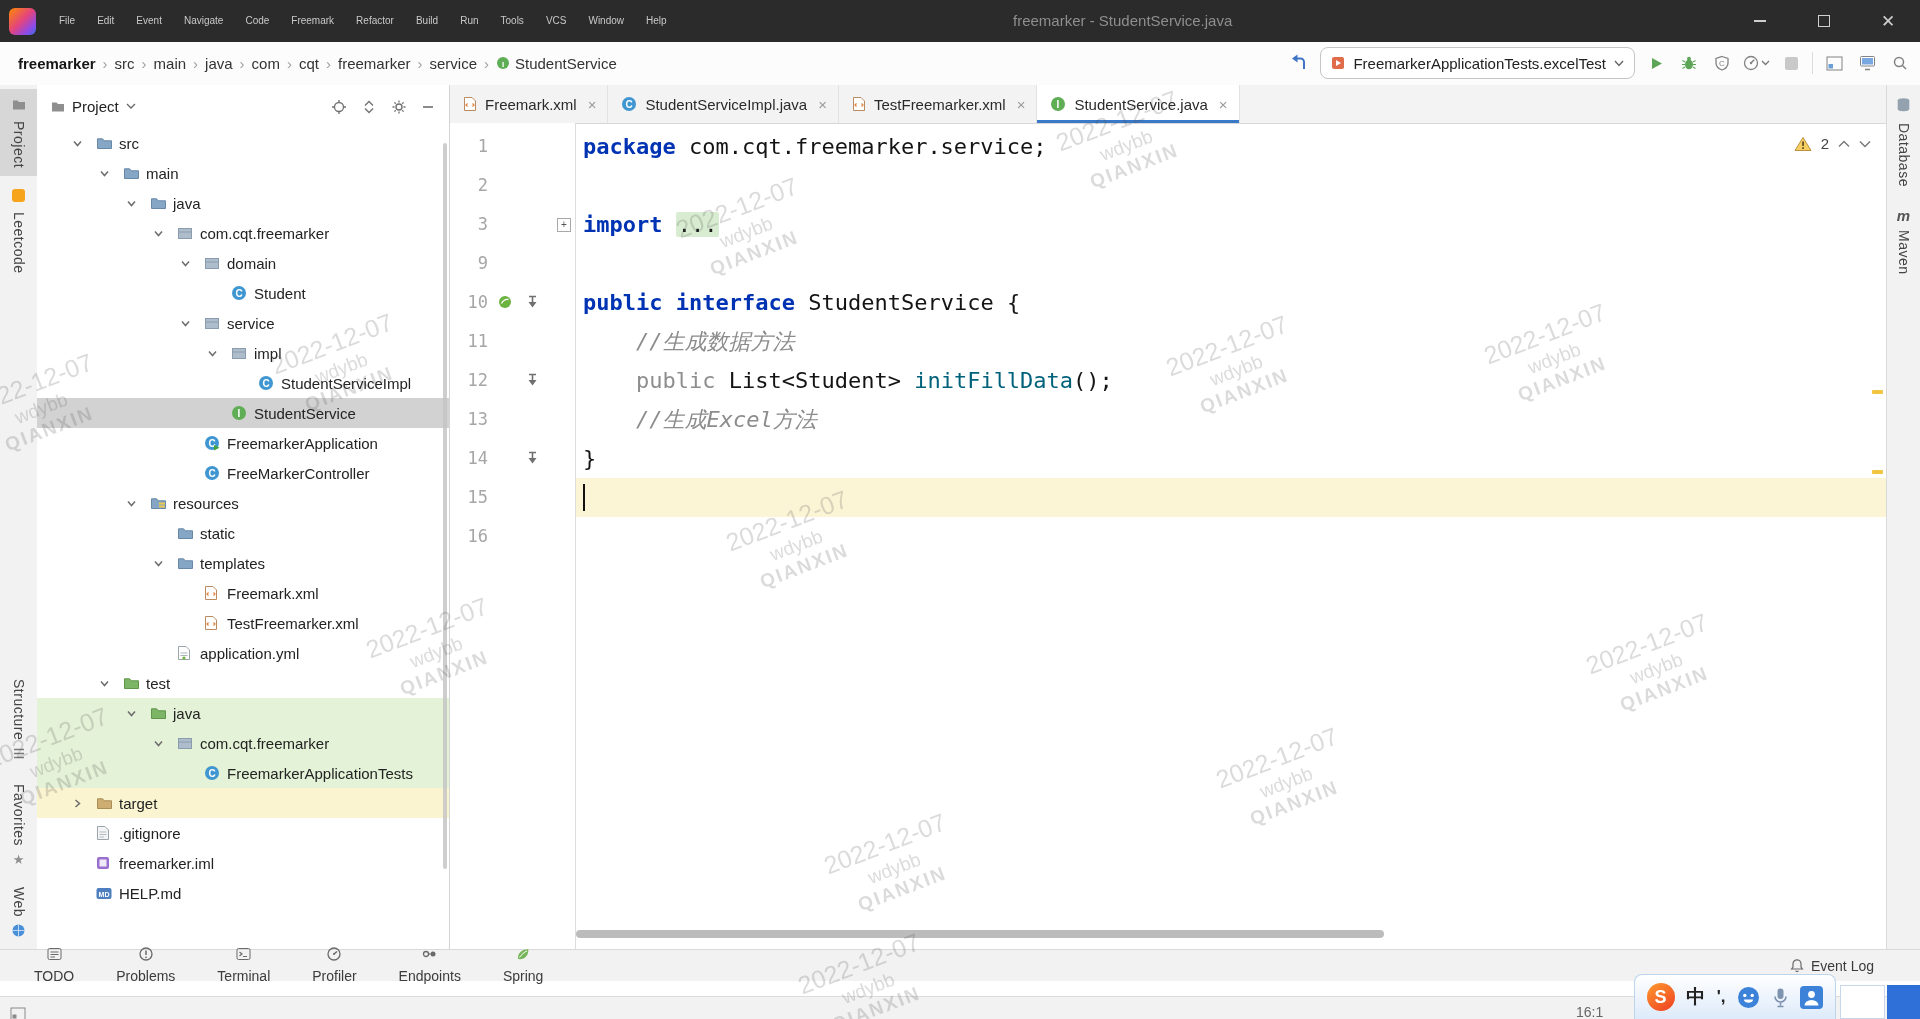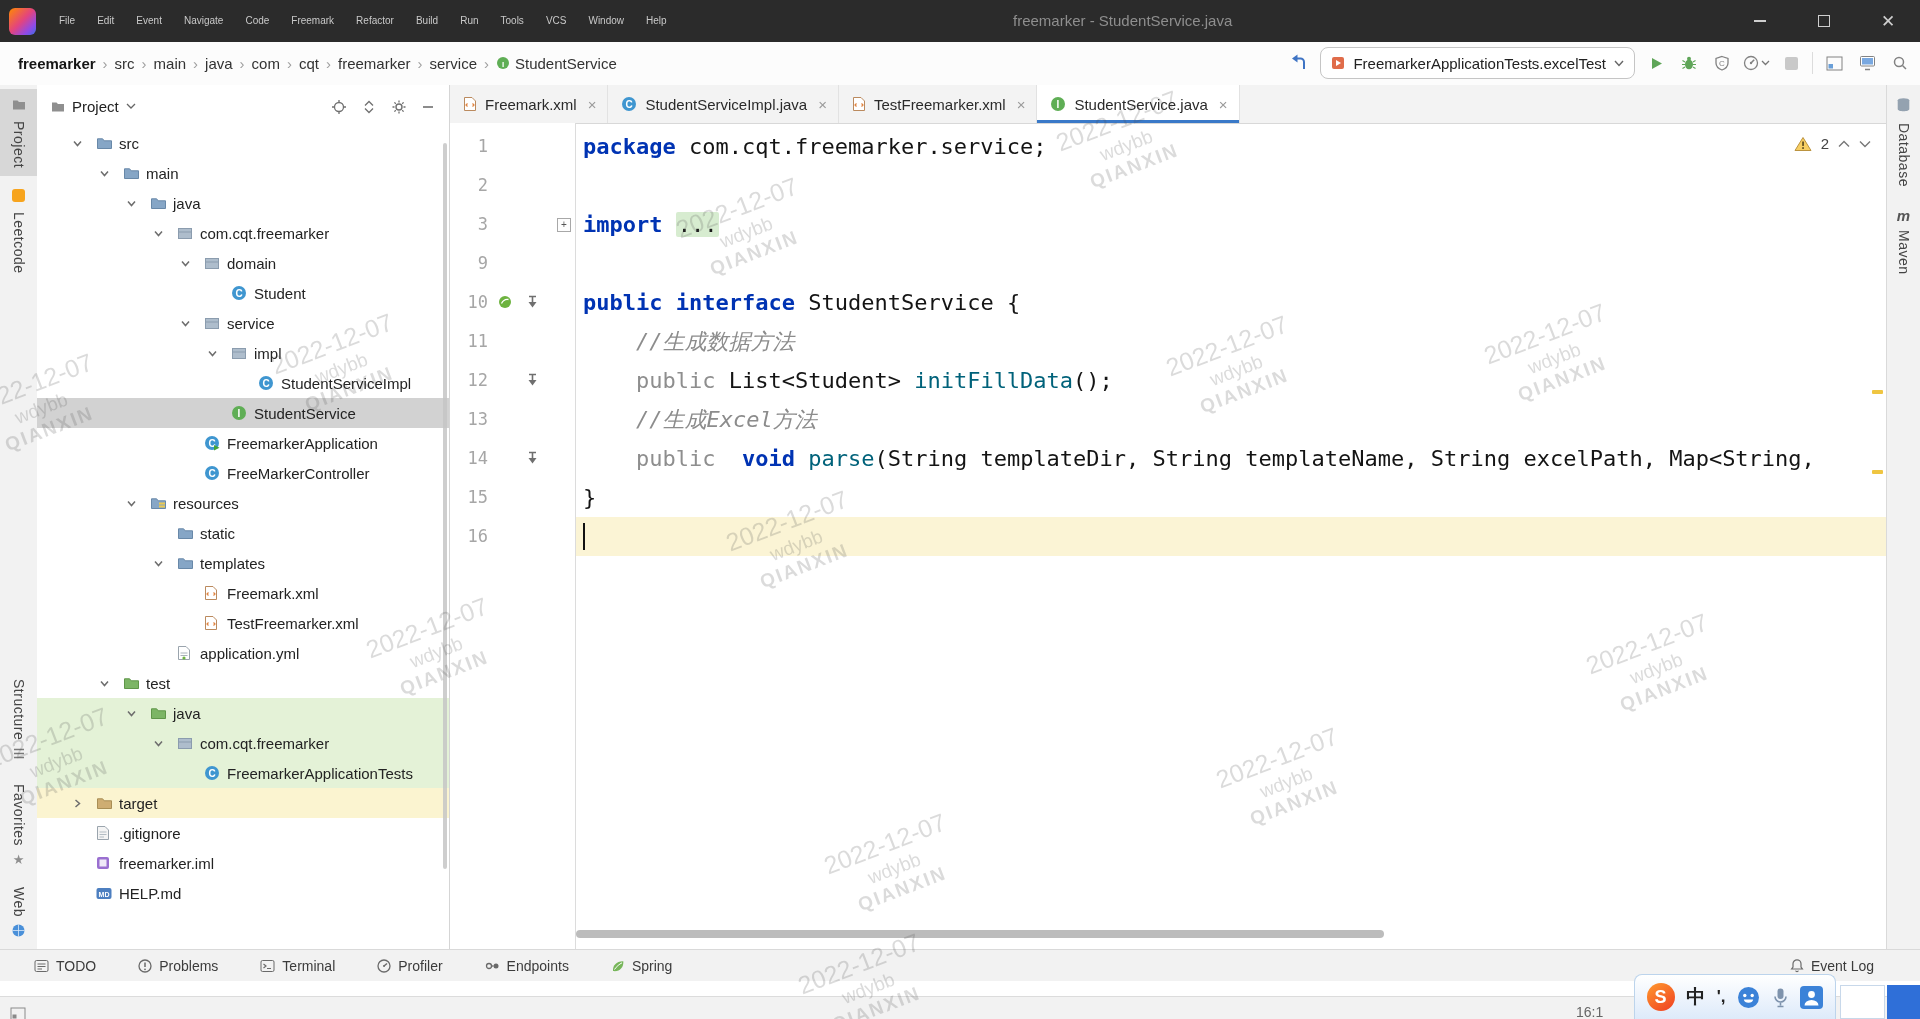--- a/index.html
+++ b/index.html
@@ -86,21 +86,21 @@
   .tok-fold{background:#d7ecd0;border-radius:2px;padding:0 2px;color:#1a1a1a;}
   .warn-widget{position:absolute;top:50px;right:16px;display:flex;align-items:center;gap:9px;font-size:15px;color:#444;}
   .stripe-mark{position:absolute;right:4px;width:11px;height:4px;background:#efc541;border-radius:1px;}
   .m1{top:305px;} .m2{top:385px;}
   .hscroll{position:absolute;left:126px;top:845px;width:808px;height:8px;background:#ababab;border-radius:4px;opacity:.8;}
 
   
   .botbar{position:absolute;left:0;top:949px;width:100%;height:31px;background:#f2f2f2;border-top:1px solid #d9d9d9;
           display:flex;align-items:center;}
   .bot-items{display:flex;align-items:center;}
-  .bot-item{display:flex;align-items:center;gap:7px;font-size:14px;color:#3c3c3c;margin-left:42px;}
+  .bot-item{display:flex;align-items:center;gap:7px;font-size:14px;color:#3c3c3c;margin-left:42px;flex-direction:column;}
   .bot-item:first-child{margin-left:34px;}
   .bic{display:flex;}
   .eventlog{margin-left:auto;margin-right:46px;display:flex;align-items:center;gap:7px;font-size:14px;color:#3c3c3c;}
   .statusbar{position:absolute;left:0;top:980px;width:100%;height:39px;background:#f2f2f2;border-top:1px solid #dcdcdc;margin-top:16px;}
   .sb-icon{position:absolute;left:10px;top:10px;display:flex;}
   .sb-caret{position:absolute;left:1576px;top:7px;font-size:14px;color:#666;}
 
   
   .ime-bar{position:absolute;right:84px;bottom:0;height:44px;width:200px;z-index:80;
            background:linear-gradient(180deg,#ffffff,#ddeafa);border:1px solid #bcd4ec;border-bottom:none;
@@ -765,21 +765,20 @@
         </div>
       <div class="code" id="code">
           <div class="c-row"><span class="tok-kw">package</span><span class="tok-pl"> com.cqt.freemarker.service;</span></div>
           <div class="c-row"></div>
           <div class="c-row"><span class="tok-kw">import</span><span class="tok-pl"> </span><span class="tok-fold">...</span></div>
           <div class="c-row"></div>
           <div class="c-row"><span class="tok-kw">public</span><span class="tok-pl"> </span><span class="tok-kw">interface</span><span class="tok-pl"> StudentService {</span></div>
           <div class="c-row"><span class="tok-pl">    </span><span class="tok-cmt">//生成数据方法</span></div>
           <div class="c-row"><span class="tok-pl">    </span><span class="tok-mod">public</span><span class="tok-pl"> List&lt;Student&gt; </span><span class="tok-mth">initFillData</span><span class="tok-pl">();</span></div>
           <div class="c-row"><span class="tok-pl">    </span><span class="tok-cmt">//生成Excel方法</span></div>
-          <div class="c-row"><span class="tok-pl">    </span><span class="tok-mod">public</span><span class="tok-pl">  </span><span class="tok-kw">void</span><span class="tok-pl"> </span><span class="tok-mth">parse</span><span class="tok-pl">(String templateDir, String templateName, String excelPath, Map&lt;String,</span></div>
           <div class="c-row"><span class="tok-pl">}</span></div>
           <div class="c-row cur"><span class="caret"></span></div>
         </div>
     </div>
     <div class="warn-widget">
       <span style="display:flex">
         <svg width="18" height="16">
             <path d="M9 1.5 L17 14.5 H1 Z" fill="#f7ce62" stroke="#bb933f"></path>
             <rect x="8.2" y="5.5" width="1.7" height="4.4" fill="#5a4a1e"></rect>
             <rect x="8.2" y="11.2" width="1.7" height="1.7" fill="#5a4a1e"></rect>

